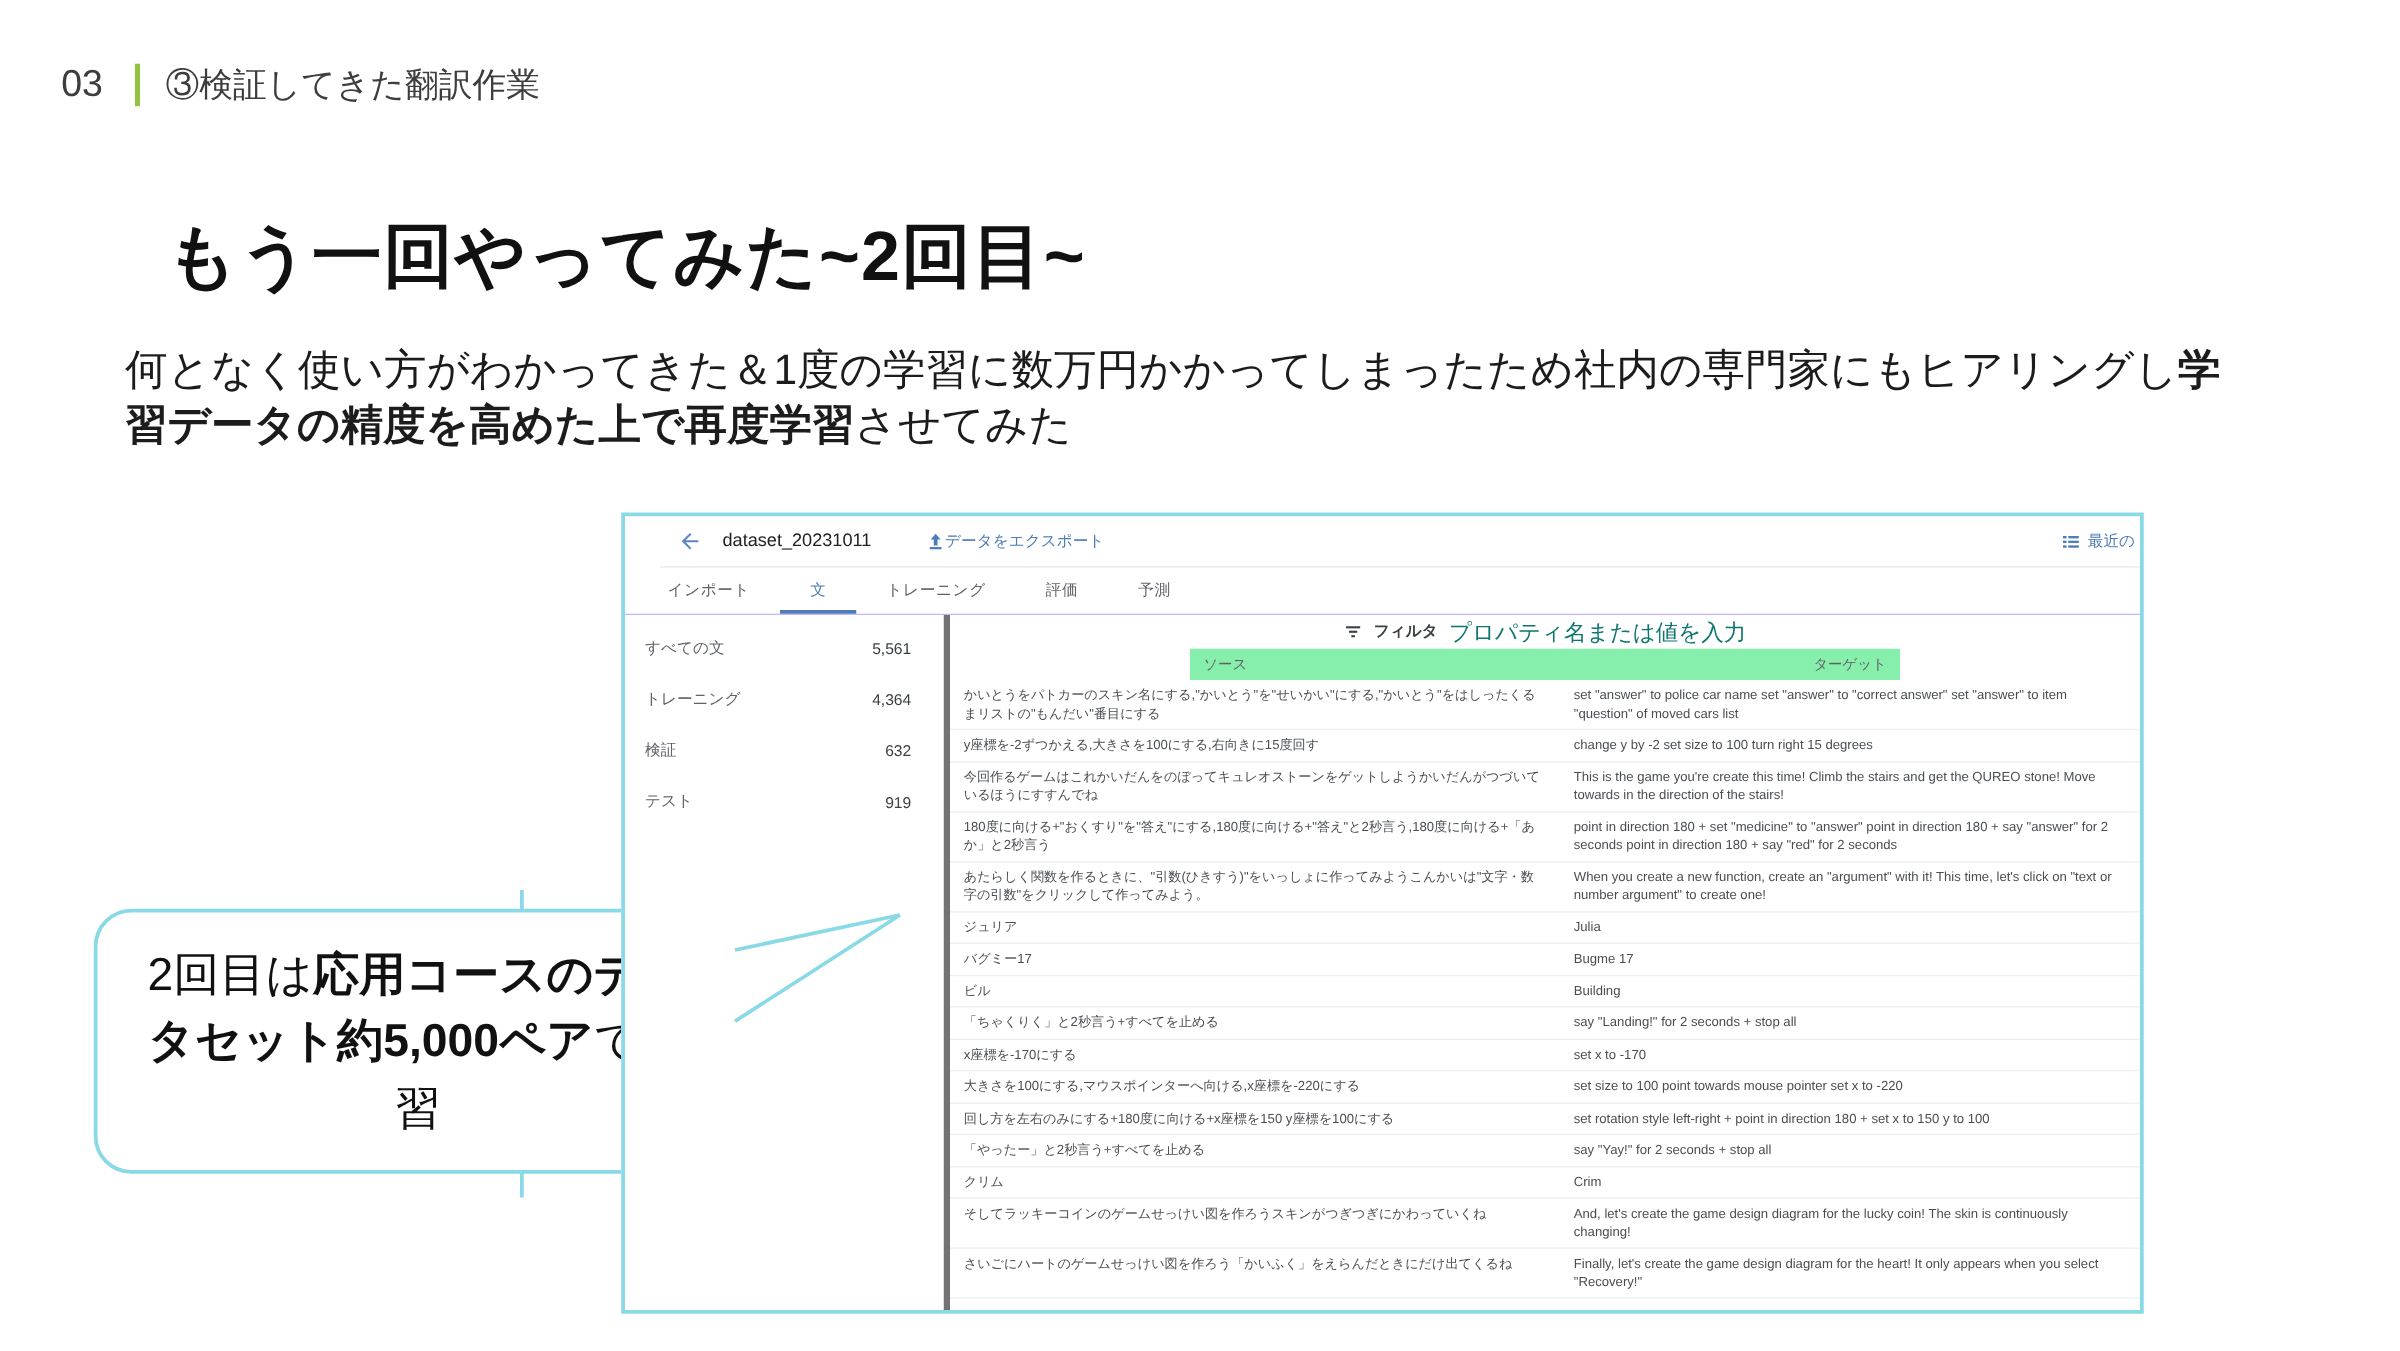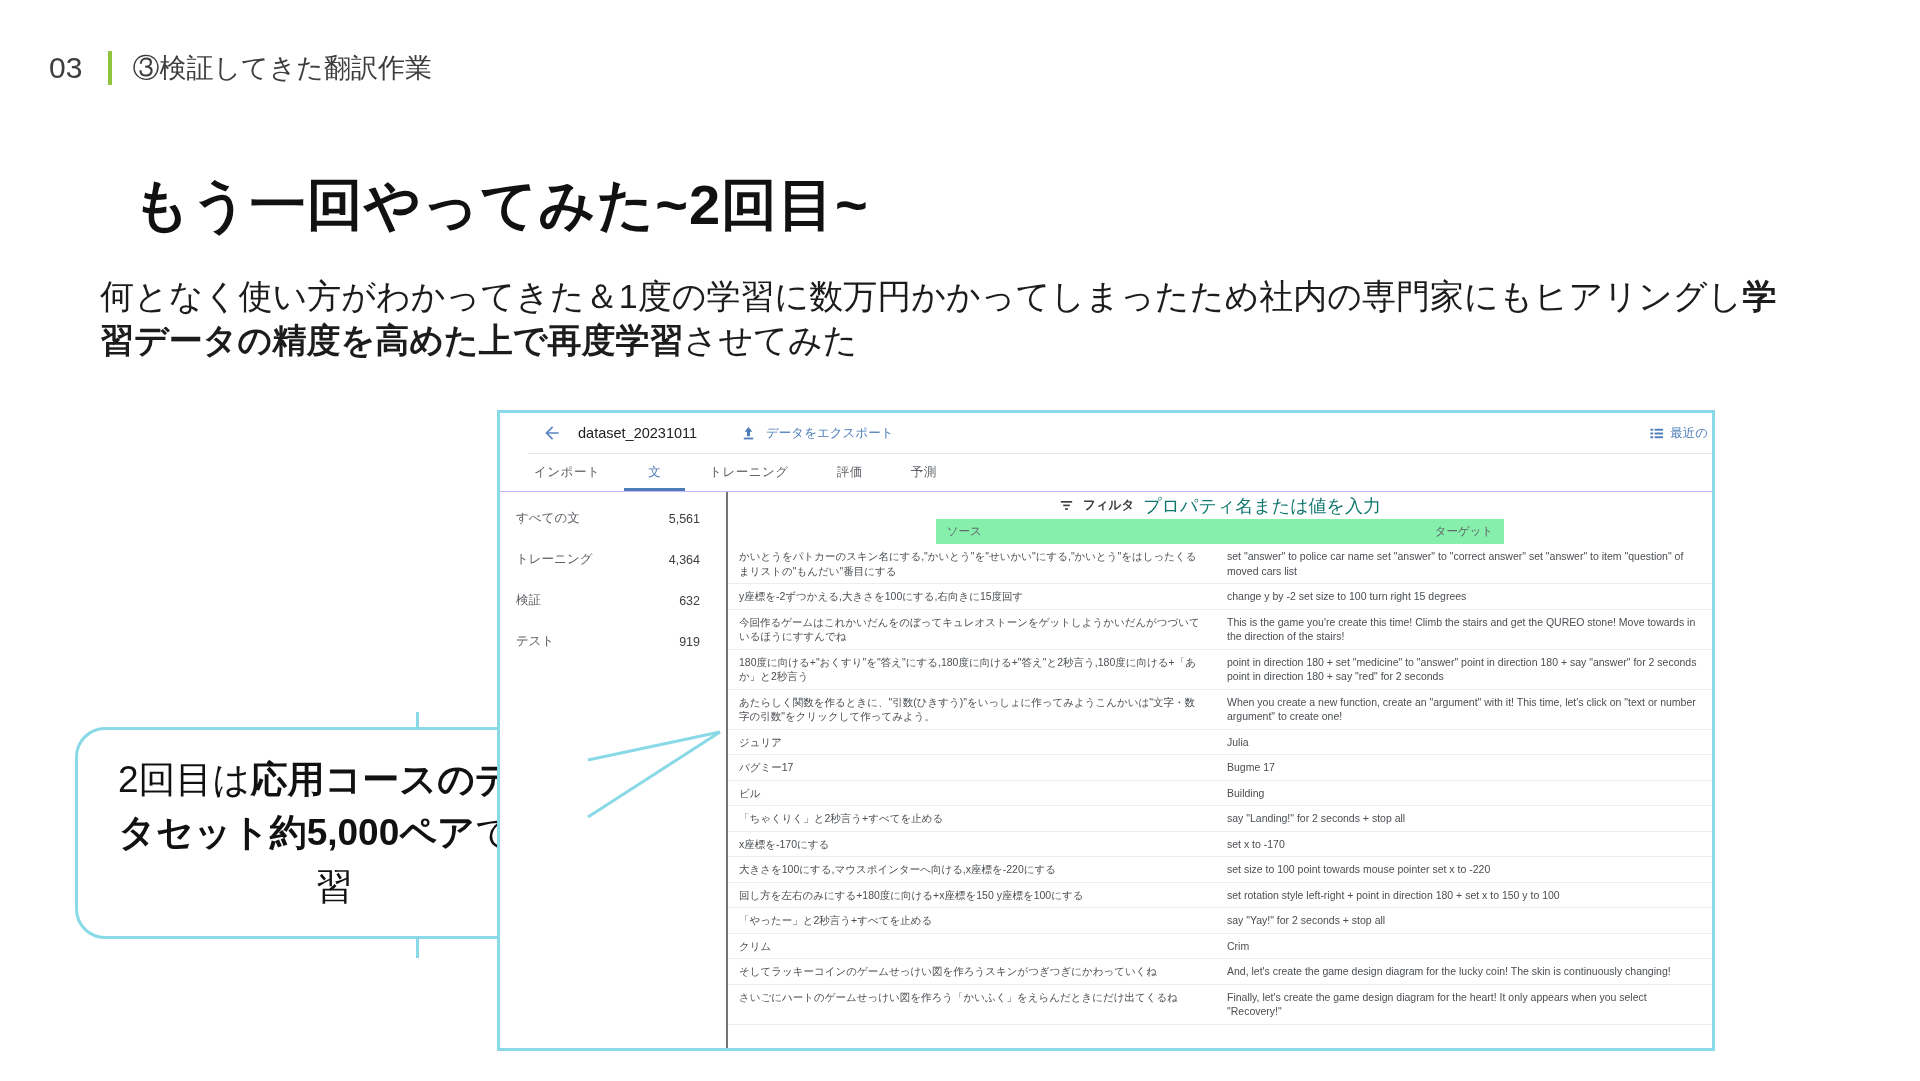--- a/index.html
+++ b/index.html
@@ -24,30 +24,30 @@
   .bubble-text{font-size:37px;line-height:1.45;text-align:center;width:460px;color:#111;}
   .bubble-text .bold{font-weight:bold;}
   .bubble-tail{position:absolute;left:560px;top:718px;z-index:3;}
 
   
   .screenshot{position:absolute;left:497px;top:410px;width:1218px;height:641px;background:#fff;
               border:3px solid #89d9e6;box-sizing:border-box;overflow:hidden;z-index:2;}
   .app-header{height:40px;display:flex;align-items:center;padding:0 14px;border-bottom:1px solid #e6e6e6;margin-left:28px;}
   .back-arrow{width:20px;height:20px;flex:none;cursor:pointer;}
   .dataset-name{margin-left:16px;font-size:14.5px;color:#202124;}
-  .export-btn{margin-left:44px;display:flex;align-items:center;gap:10px;font-size:12.5px;color:#4d7cb8;cursor:pointer;}
+  .export-btn{margin-left:44px;display:flex;align-items:center;gap:0;font-size:12.5px;color:#4d7cb8;cursor:pointer;}
   .recent-btn{margin-left:auto;display:flex;align-items:center;gap:6px;font-size:12.5px;color:#4d7cb8;white-space:nowrap;margin-right:-10px;cursor:pointer;}
   .icon-14{width:15px;height:15px;flex:none;}
 
   .tabs{height:38px;display:flex;align-items:stretch;padding-left:10px;border-bottom:1px solid #c4b5fd;box-sizing:border-box;}
   .tab{padding:0 24px;display:flex;align-items:center;font-size:12.5px;color:#5f6368;letter-spacing:.5px;cursor:pointer;box-sizing:border-box;}
   .tab.selected{color:#4d7cb8;border-bottom:3px solid #4d7cb8;padding-top:3px;}
 
   .shot-body{display:flex;height:calc(641px - 6px - 79px);}
-  .sidebar{width:228px;flex:none;border-right:2px solid #737373;padding-top:6px;box-sizing:border-box;}
+  .sidebar{width:260px;flex:none;border-right:5px solid #737373;padding-top:6px;box-sizing:border-box;}
   .stat-row{display:flex;justify-content:space-between;align-items:center;padding:12px 26px 12px 16px;
             font-size:12.5px;color:#5f6368;cursor:pointer;}
   .stat-value{color:#3c4043;}
 
   .shot-main{flex:1;display:flex;flex-direction:column;min-width:0;align-items:center;}
   .filter-row{height:27px;display:flex;align-items:center;gap:9px;padding:0 13px;flex:none;}
   .filter-label{font-size:12.5px;color:#3c4043;font-weight:bold;}
   .filter-placeholder{font-size:18px;color:#0f766e;}
 
   .thead{display:flex;background:#86efac;color:#5f6368;font-size:11.5px;flex:none;}

